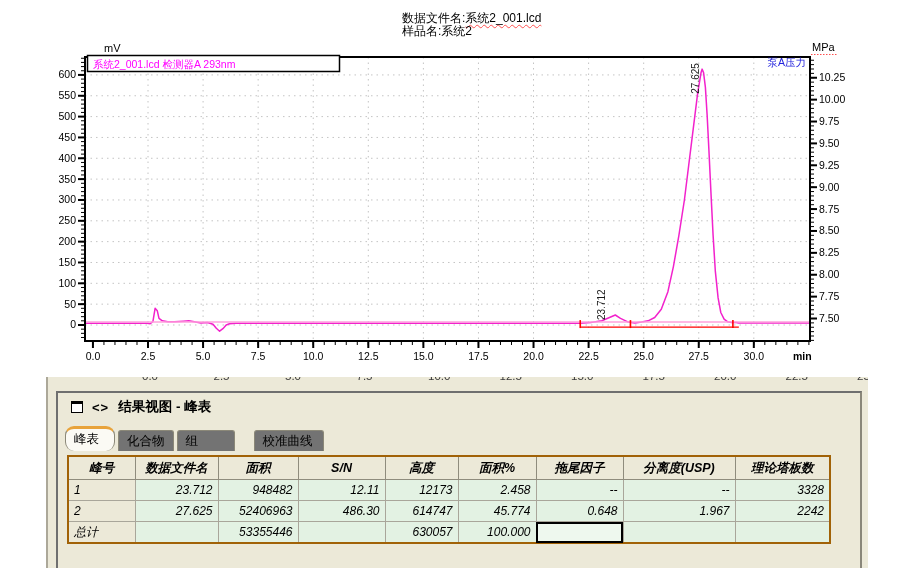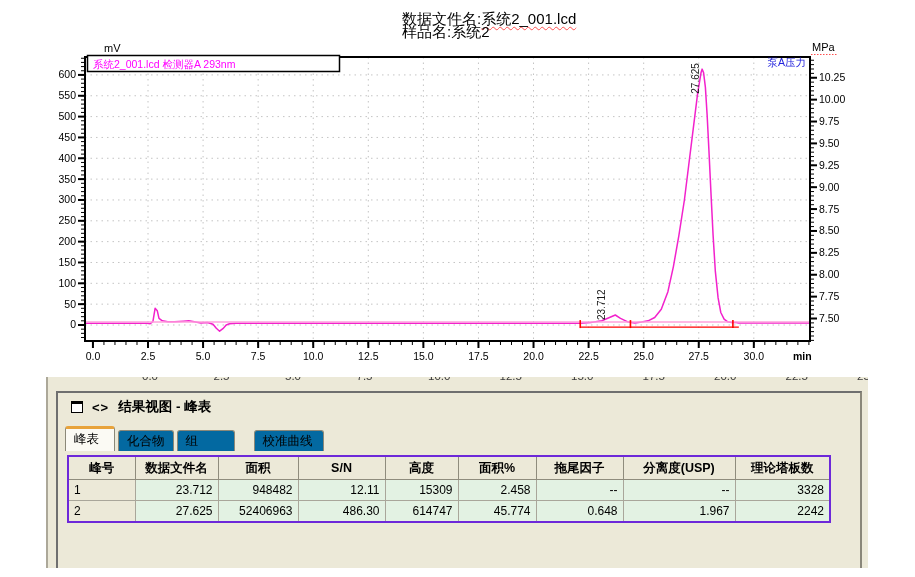--- a/index.html
+++ b/index.html
@@ -1,41 +1,41 @@
 <!DOCTYPE html>
 <html><head>
 <meta charset="utf-8">
 <style>
   html,body{margin:0;padding:0;}
   body{
     width:915px;height:577px;position:relative;background:#ffffff;
     font-family:"Liberation Sans","DejaVu Sans",sans-serif;overflow:hidden;
   }
   
-  .file-header{position:absolute;left:402px;top:12px;font-size:15px;color:#000;line-height:13px;white-space:nowrap;}
+  .file-header{position:absolute;left:402px;top:12px;font-size:12px;color:#000;line-height:13px;white-space:nowrap;}
   .wavy{text-decoration:underline wavy #ff5050;text-decoration-thickness:1px;text-underline-offset:2px;}
   
   #chart{position:absolute;left:0;top:0;font-family:"Liberation Sans","DejaVu Sans",sans-serif;}
   
   .mdi-back{position:absolute;left:46px;top:377px;width:822px;height:191px;background:#ece9d8;
     border-left:2px solid #aca899;box-sizing:border-box;}
   .clip-strip{position:absolute;left:0;top:0;width:100%;height:13px;overflow:hidden;}
   .clip-num{position:absolute;top:-7px;font-size:11.5px;color:#3a3a3a;}
   
   .results{position:absolute;left:56px;top:391px;width:806px;height:177px;background:#ece9d8;
     border-top:2px solid #6f6f6f;border-left:2px solid #6f6f6f;border-right:2px solid #8a877a;
     box-sizing:border-box;}
   .titlebar{height:28px;display:flex;align-items:center;gap:9px;padding-left:13px;font-size:13.5px;font-weight:bold;color:#000;}
   .win-icon{width:10px;height:8px;border:1px solid #000;border-top:3px solid #000;background:#fff;display:inline-block;}
   .nav-icon{font-weight:bold;font-size:13px;letter-spacing:1px;color:#000;}
   .tabs{position:absolute;left:7px;top:34px;display:flex;align-items:flex-end;height:24px;}
-  .tab{background:#0369a1;border:1px solid #8b8878;border-bottom:none;border-radius:3px 3px 0 0;
+  .tab{background:#737373;border:1px solid #8b8878;border-bottom:none;border-radius:3px 3px 0 0;
     font-size:12.5px;color:#000;padding:2px 8px 3px 8px;margin-right:3px;height:15px;box-sizing:content-box;white-space:nowrap;}
   .tab.active{background:#fbfaf4;border-top:3px solid #e8a33b;padding-top:2px;height:17px;position:relative;z-index:2;}
-  #peakTable{position:absolute;left:9px;top:62px;border-collapse:collapse;border:2px solid #6d28d9;background:#e3f2e3;}
+  #peakTable{position:absolute;left:9px;top:62px;border-collapse:collapse;border:2px solid #a16207;background:#e3f2e3;font-style:italic;}
   #peakTable th{background:#ece9d8;border:1px solid #8f8c7d;font-weight:bold;font-size:12.5px;height:22px;color:#000;text-align:center;padding:0 2px;}
   #peakTable td{background:#e3f2e3;border:1px solid #a9a69a;font-size:12px;height:20px;text-align:right;padding:0 5px;color:#000;}
   #peakTable td.rowhdr{background:#ece9d8;text-align:left;}
   #peakTable td.selected{outline:2px solid #000;outline-offset:-2px;background:#eef8ee;}
 </style>
 </head>
 <body>
 
 <div class="file-header">
   <div><span>数据文件名:</span><span class="wavy">系统2_001.lcd</span></div>
@@ -387,21 +387,21 @@
     </div>
 </div>
 
 <div class="results">
   <div class="titlebar">
     <span class="win-icon"></span>
     <span class="nav-icon">&lt;&gt;</span>
     <span class="title-text">结果视图 -  峰表</span>
   </div>
   <div class="tabs" id="tabs">
-      <div class="tab active" style="min-width: 32px;">峰表</div>
+      <div class="tab active" style="min-width: 32px; border-radius: 9px;">峰表</div>
       <div class="tab" style="min-width: 36px;">化合物</div>
       <div class="tab" style="min-width: 40px;">组</div>
       <div class="tab" style="min-width: 52px; margin-left: 16px;">校准曲线</div>
     </div>
   <table id="peakTable">
       <colgroup>
         <col style="width: 67px;">
         <col style="width: 83px;">
         <col style="width: 80px;">
         <col style="width: 87px;">
@@ -423,32 +423,43 @@
           <th>分离度(USP)</th>
           <th>理论塔板数</th>
         </tr>
       </thead>
       <tbody>
         <tr>
           <td class="rowhdr">1</td>
           <td>23.712</td>
           <td>948482</td>
           <td>12.11</td>
-          <td>15309</td>
+          <td>12173</td>
           <td>2.458</td>
           <td>--</td>
           <td>--</td>
           <td>3328</td>
         </tr>
         <tr>
           <td class="rowhdr">2</td>
           <td>27.625</td>
           <td>52406963</td>
           <td>486.30</td>
           <td>614747</td>
           <td>45.774</td>
           <td>0.648</td>
           <td>1.967</td>
           <td>2242</td>
         </tr>
+        <tr>
+          <td class="rowhdr">总计</td>
+          <td></td>
+          <td>53355446</td>
+          <td></td>
+          <td>630057</td>
+          <td>100.000</td>
+          <td class="selected"></td>
+          <td></td>
+          <td></td>
+        </tr>
       </tbody>
     </table>
 </div>
 
 </body></html>

